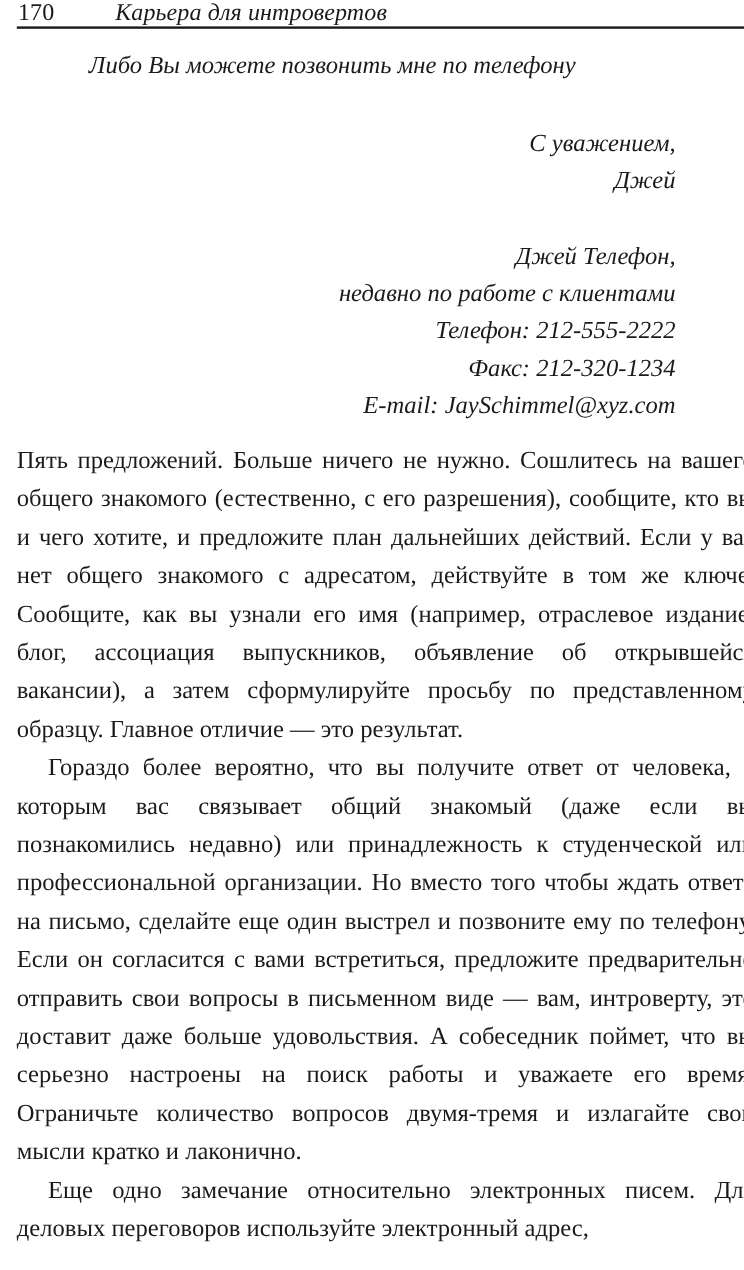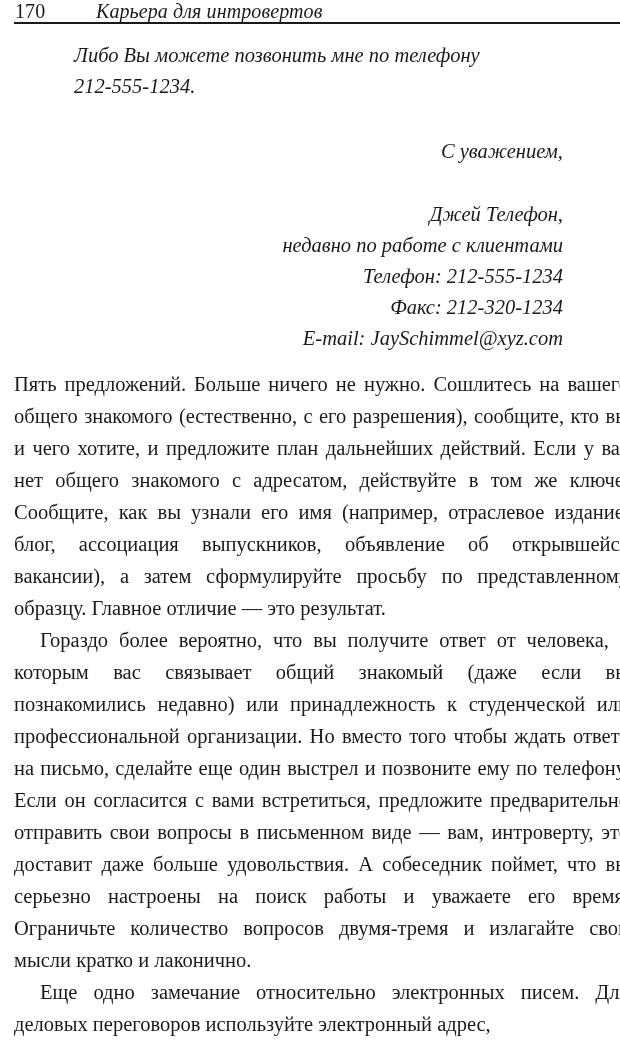--- a/index.html
+++ b/index.html
@@ -135,31 +135,31 @@
   <div class="running-head">
     <span class="folio">170</span>
     <span class="head-title">Карьера для интровертов</span>
     <div class="head-rule"></div>
   </div>
 
   <div class="letter">
 
     <div class="letter-body">
       <span class="ln">Либо Вы можете позвонить мне по телефону</span>
-      <span class="ln">212-555-1234.</span>
     </div>
 
     <div class="letter-closing">
       <span class="ln">С уважением,</span>
+      <span class="ln">Джей</span>
     </div>
 
     <div class="letter-signature">
       <span class="ln">Джей Телефон,</span>
       <span class="ln">недавно по работе с клиентами</span>
-      <span class="ln">Телефон: 212-555-1234</span>
+      <span class="ln">Телефон: 212-555-2222</span>
       <span class="ln">Факс: 212-320-1234</span>
       <span class="ln">E-mail: JaySchimmel@xyz.com</span>
     </div>
 
   </div>
 
   <div class="body-text">
     <p>Пять предложений. Больше ничего не нужно. Сошлитесь на вашего общего знакомого (естественно, с его разрешения), сообщите, кто вы и чего хотите, и предложите план дальнейших действий. Если у вас нет общего знакомого с адресатом, действуйте в том же ключе. Сообщите, как вы узнали его имя (например, отраслевое издание, блог, ассоциация выпускников, объявление об открывшейся вакансии), а затем сформулируйте просьбу по представленному образцу. Главное отличие — это результат.</p>
     <p class="indent">Гораздо более вероятно, что вы получите ответ от человека, с которым вас связывает общий знакомый (даже если вы познакомились недавно) или принадлежность к студенческой или профессиональной организации. Но вместо того чтобы ждать ответа на письмо, сделайте еще один выстрел и позвоните ему по телефону. Если он согласится с вами встретиться, предложите предварительно отправить свои вопросы в письменном виде — вам, интроверту, это доставит даже больше удовольствия. А собеседник поймет, что вы серьезно настроены на поиск работы и уважаете его время. Ограничьте количество вопросов двумя-тремя и излагайте свои мысли кратко и лаконично.</p>
     <p class="indent last-line-full">Еще одно замечание относительно электронных писем. Для деловых переговоров используйте электронный адрес,</p>

